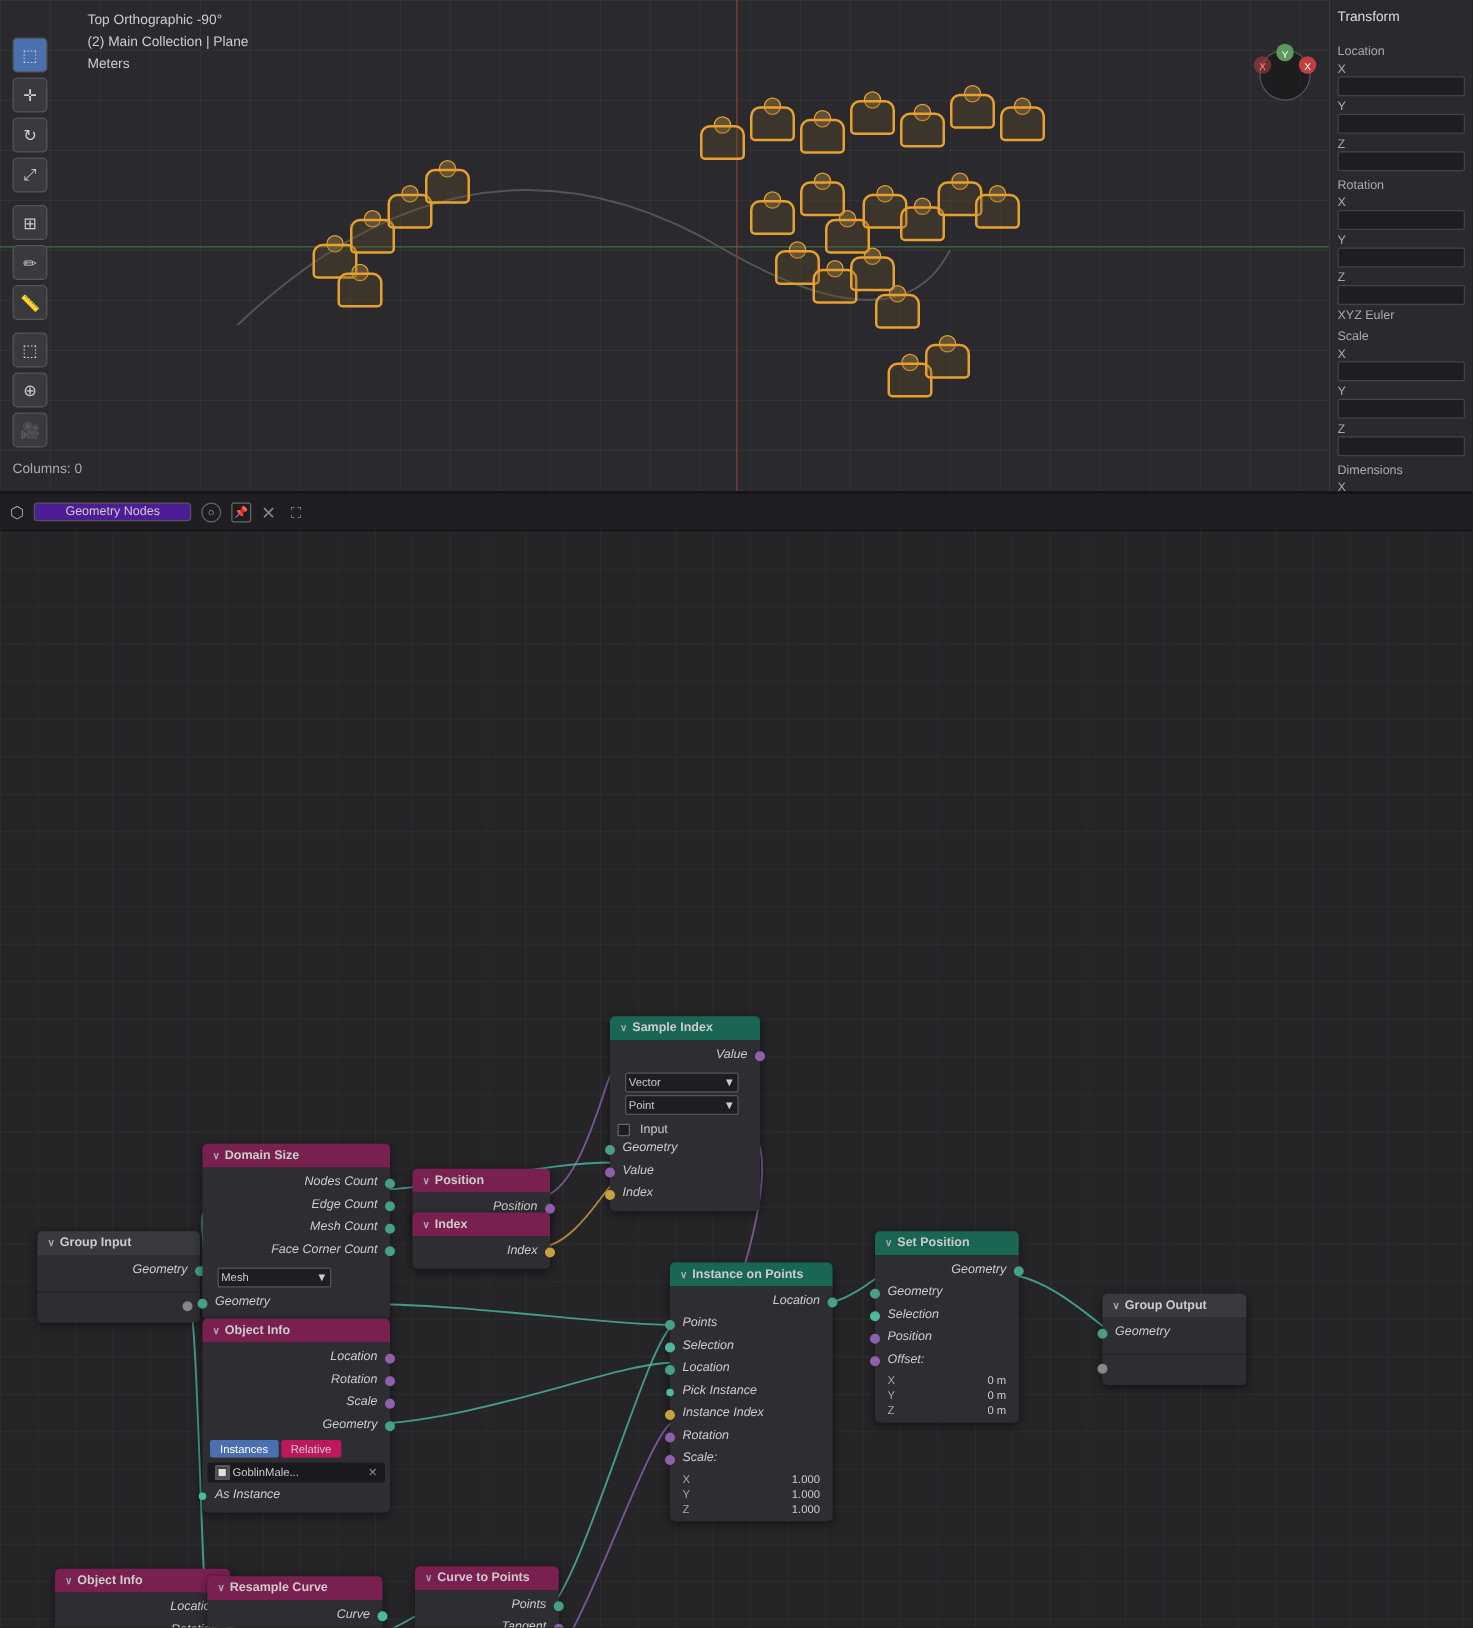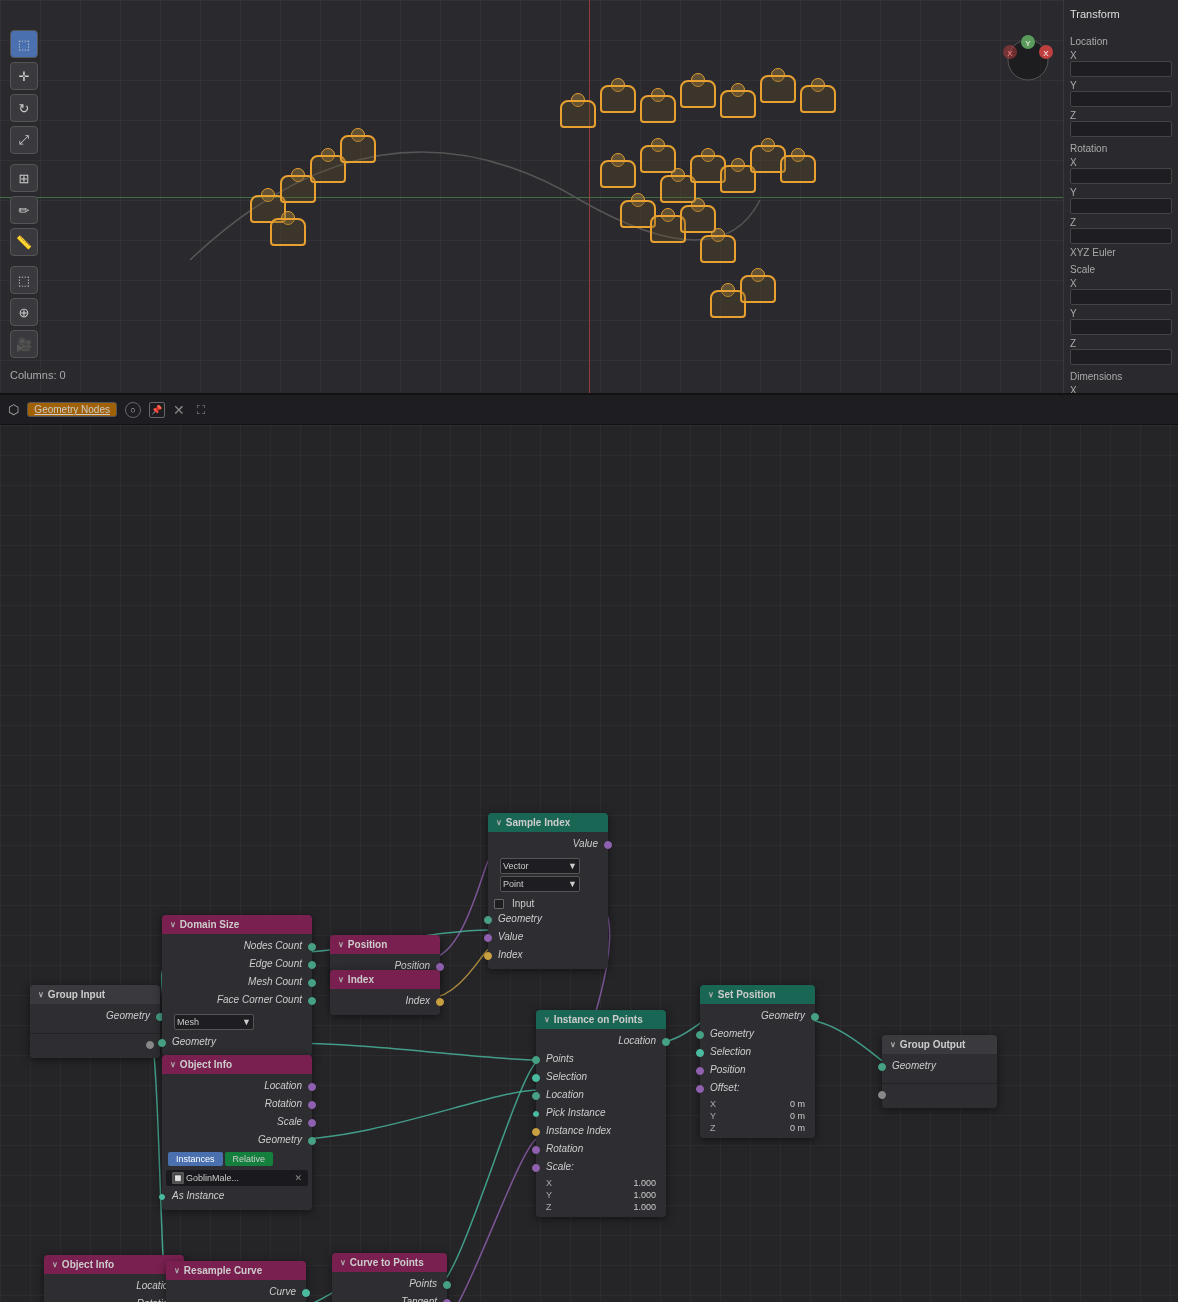--- a/index.html
+++ b/index.html
@@ -257,38 +257,38 @@
       font-size: 8px;
       color: #aaa;
     }
 
     
     .node-dropdown {
       background: #1e1e22;
       border: 1px solid #555;
       border-radius: 2px;
       height: 16px;
-      width: 80px;
+      width: 91px;
       font-size: 9px;
       color: #ccc;
       padding: 0 2px;
       display: flex;
       align-items: center;
       justify-content: space-between;
       margin: 2px 6px;
     }
 
     .tab-btn {
       padding: 2px 8px;
       border-radius: 2px;
       font-size: 9px;
       cursor: pointer;
     }
     .tab-btn.active { background: #4a70b0; color: #fff; }
-    .tab-btn.inactive { background: #15803d; color: #ccc; }
+    .tab-btn.inactive { background: #be185d; color: #ccc; }
 
     
     .checkbox-row {
       display: flex;
       align-items: center;
       gap: 4px;
       padding: 2px 6px;
     }
     .checkbox {
       width: 10px; height: 10px;
@@ -300,28 +300,27 @@
     
     .connections-svg {
       position: absolute;
       top: 0; left: 0;
       width: 100%; height: 100%;
       pointer-events: none;
       overflow: visible;
     }
 
     .header-btn {
-      background: #a16207;
+      background: #4c1d95;
       border: 1px solid #555;
       border-radius: 3px;
       color: #ccc;
       font-size: 10px;
-      padding: 1px 6px;
+      padding: 1px 24px;
       cursor: pointer;
-      text-decoration: underline;
     }
     .header-icon {
       font-size: 13px;
       color: #aaa;
       cursor: pointer;
     }
 
     .node-object-row {
       display: flex;
       align-items: center;
@@ -451,20 +450,25 @@
   </div>
   <div class="goblin" style="left:710px;top:290px">
     <div class="goblin-head"></div>
       <div class="goblin-shape"></div>
   </div>
   <div class="goblin" style="left:740px;top:275px">
     <div class="goblin-head"></div>
       <div class="goblin-shape"></div>
   </div>
 
+  <div class="viewport-header">
+    <div>Top Orthographic -90°</div>
+    <div>(2) Main Collection | Plane</div>
+    <div>Meters</div>
+  </div>
 
   <div class="viewport-controls">
     <div class="vp-btn" style="background:#4a70b0">⬚</div>
     <div class="vp-btn">✛</div>
     <div class="vp-btn">↻</div>
     <div class="vp-btn">⤢</div>
     <div class="vp-btn" style="margin-top:6px">⊞</div>
     <div class="vp-btn">✏</div>
     <div class="vp-btn">📏</div>
     <div class="vp-btn" style="margin-top:6px">⬚</div>

